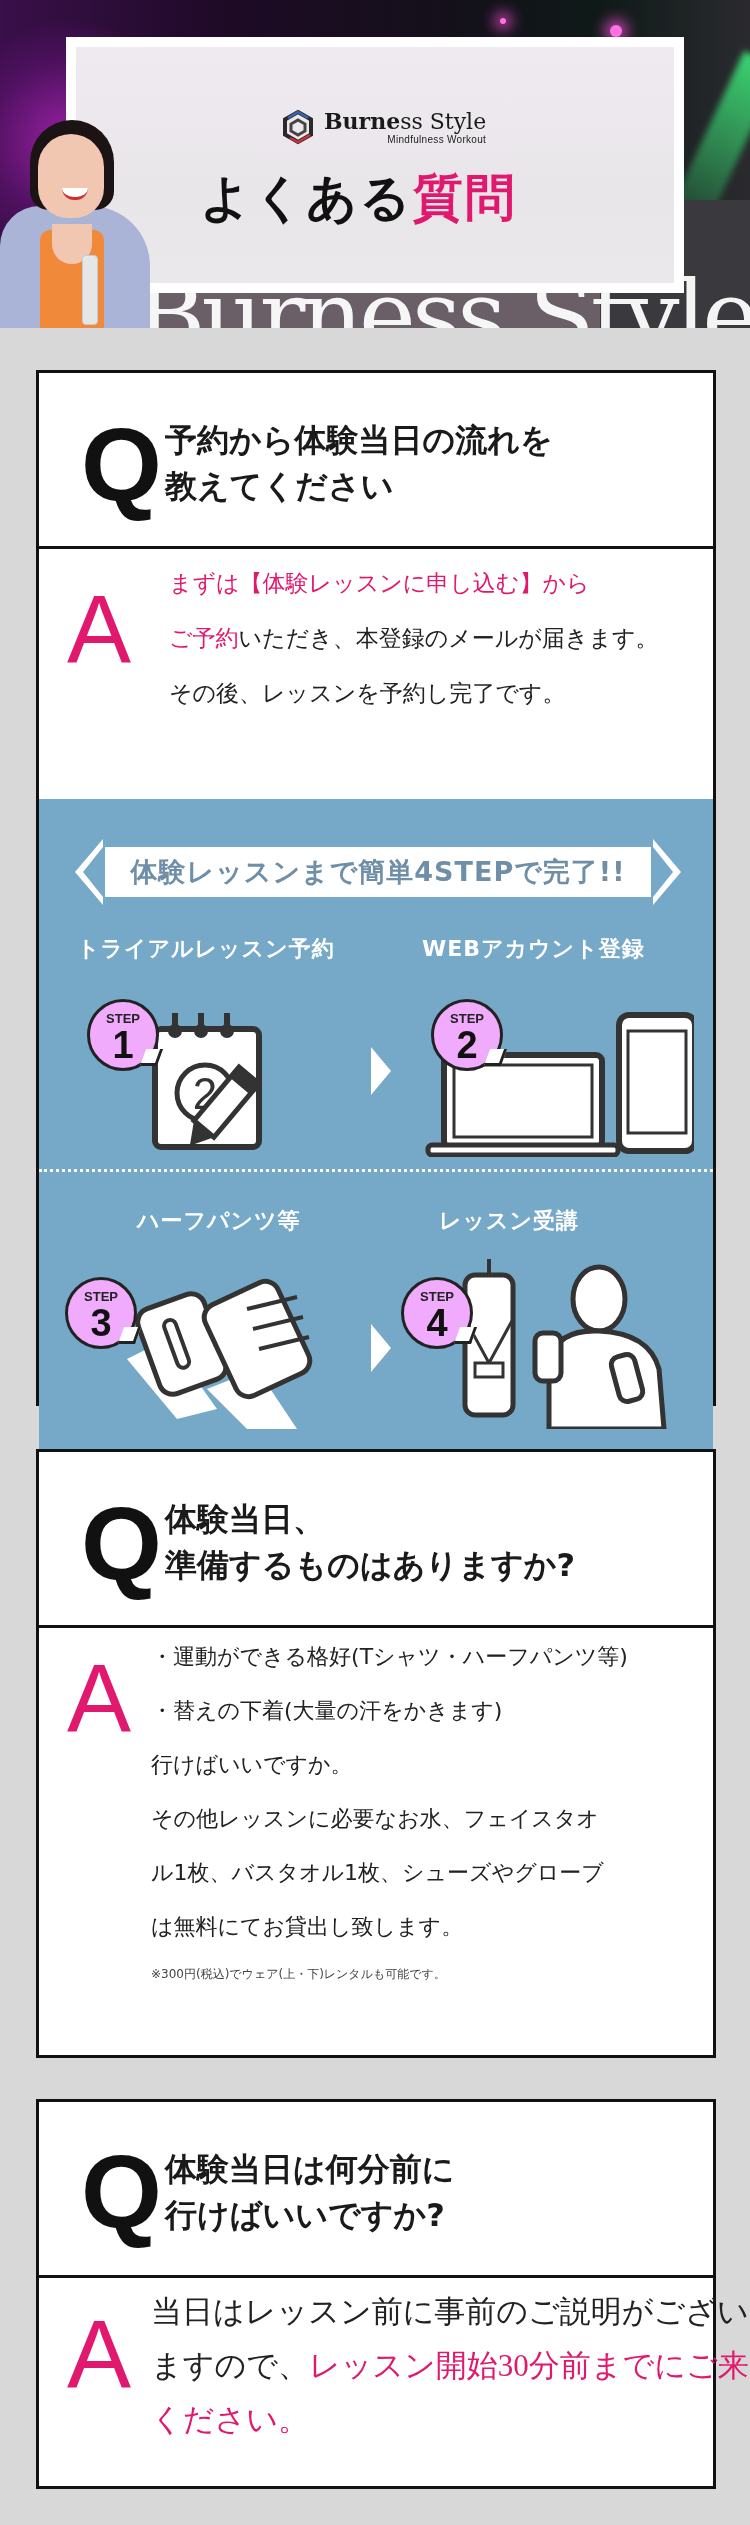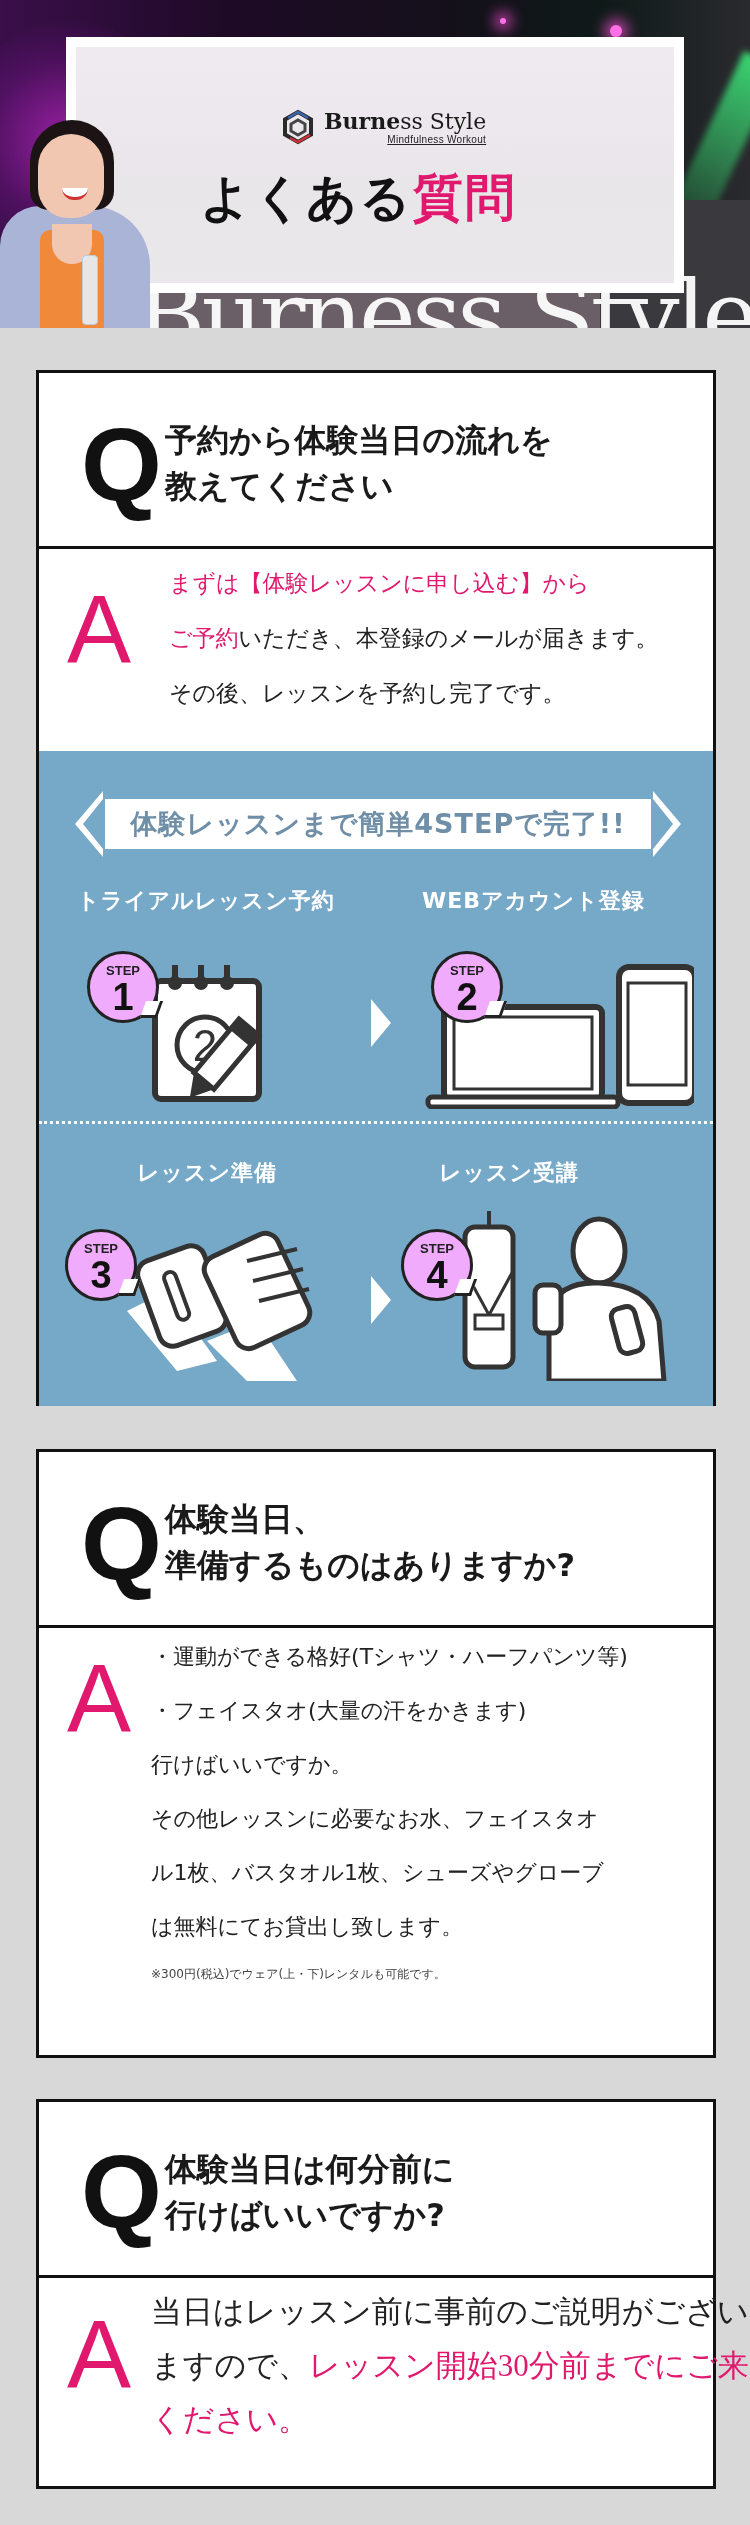--- a/index.html
+++ b/index.html
@@ -32,38 +32,38 @@
   .person .towel { position: absolute; left: 0; top: 86px; width: 150px; height: 122px; border-radius: 40px 60px 0 0; background: #aab4d6; }
   .person .top { position: absolute; left: 40px; top: 110px; width: 64px; height: 98px; background: #f08a3a; border-radius: 10px 10px 0 0; }
   .person .skin { position: absolute; left: 52px; top: 104px; width: 40px; height: 40px; background: #f1c7b2; border-radius: 0 0 20px 20px; }
   .person .bottle { position: absolute; left: 82px; top: 135px; width: 16px; height: 70px; background: rgba(230,240,250,0.9); border-radius: 4px; border: 1px solid #c0ccd8; }
 
   .logo { position: absolute; left: 280px; top: 104px; height: 46px; display: flex; align-items: center; gap: 8px; }
   .logo-mark { width: 36px; height: 36px; }
   .logo-text { display: flex; flex-direction: column; align-items: flex-end; }
   .logo-name { font-family: "DejaVu Serif", "Liberation Serif", serif; font-size: 22px; line-height: 24px; color: #1a1a1a; white-space: nowrap; }
   .logo-name b { font-weight: 700; }
-  .logo-tag { font-family: "Liberation Sans", sans-serif; font-size: 10px; line-height: 12px; color: #222; letter-spacing: 0.3px; text-decoration: underline; }
+  .logo-tag { font-family: "Liberation Sans", sans-serif; font-size: 10px; line-height: 12px; color: #222; letter-spacing: 0.3px; }
 
   .hero-title { position: absolute; left: 200px; top: 168px; font-size: 50px; line-height: 60px; font-weight: 700; color: #111; white-space: nowrap; letter-spacing: 2px; }
   .hero-title .accent { color: #e0196e; }
 
   
   .card { position: absolute; left: 36px; width: 680px; background: #fff; border: 3px solid #111; }
   .q-row { position: relative; border-bottom: 3px solid #111; }
   .q-letter { position: absolute; left: 42px; font-family: "Liberation Sans", sans-serif; font-weight: 700; font-size: 104px; line-height: 104px; color: #111; letter-spacing: -2px; }
   .q-text { position: absolute; left: 126px; font-size: 32px; line-height: 46px; font-weight: 700; color: #1a1a1a; white-space: nowrap; }
   .a-row { position: relative; }
   .a-letter { position: absolute; left: 28px; font-family: "Liberation Sans", sans-serif; font-size: 96px; line-height: 96px; color: #e0196e; font-weight: 400; }
   .a-text { position: absolute; left: 116px; font-size: 23px; line-height: 54px; color: #222; white-space: nowrap; }
   .pink { color: #e0196e; font-family: Liberation Serif, serif; }
   .note { font-size: 12px; line-height: 40px; color: #444; }
 
   
-  .steps { position: relative; background: #76a8c8; height: 655px; }
+  .steps { position: relative; background: #76a8c8; height: 655px; margin-top: 48px; }
   .steps-banner { position: absolute; left: 36px; top: 40px; width: 606px; height: 66px; }
   .steps-banner .ribbon { position: absolute; left: 30px; top: 8px; width: 546px; height: 50px; background: #fff; }
   .steps-banner .chev { position: absolute; top: 0; width: 28px; height: 66px; }
   .steps-banner .chev.left { left: 0; }
   .steps-banner .chev.right { right: 0; }
   .steps-banner .label { position: absolute; left: 0; right: 0; top: 8px; height: 50px; line-height: 50px; text-align: center;
           font-size: 27px; font-weight: 700; color: #6f8ea8; letter-spacing: 1px; white-space: nowrap; }
   .step-title { position: absolute; font-size: 22px; line-height: 28px; color: #fff; font-weight: 700; letter-spacing: 1px; white-space: nowrap; text-align: right; }
   .divider-dotted { position: absolute; left: 0; right: 0; top: 370px; height: 0; border-top: 3px dotted #ffffff; }
   .arrow-tri { position: absolute; width: 0; height: 0; border-top: 24px solid transparent; border-bottom: 24px solid transparent; border-left: 20px solid #fff; }
@@ -179,21 +179,21 @@
         <rect x="195" y="6" width="76" height="136" rx="10" fill="#fff" stroke="#333" stroke-width="6"></rect>
         <rect x="204" y="22" width="58" height="102" fill="#fff" stroke="#333" stroke-width="3"></rect>
       </svg>
       <div class="bubble" style="left:392px; top:200px;">
         <span class="s">STEP</span>
         <span class="n">2</span>
       </div>
 
       <div class="divider-dotted"></div>
 
-      <div class="step-title" style="left:98px; top:408px;">レッスン準備</div>
+      <div class="step-title" style="left:98px; top:408px;">ハーフパンツ等</div>
       <svg class="step-icon" style="left:68px; top:470px;" width="240" height="160" viewBox="0 0 240 160">
         <polygon points="20,90 60,70 110,140 70,150" fill="#fff"></polygon>
         <rect x="40" y="30" width="70" height="90" rx="14" fill="#fff" stroke="#333" stroke-width="5" transform="rotate(-20 75 75)"></rect>
         <rect x="64" y="48" width="12" height="50" rx="6" fill="none" stroke="#333" stroke-width="4" transform="rotate(-20 75 75)"></rect>
         <polygon points="100,120 150,100 190,160 140,160" fill="#fff"></polygon>
         <rect x="110" y="20" width="80" height="100" rx="14" fill="#fff" stroke="#333" stroke-width="5" transform="rotate(-25 150 70)"></rect>
         <line x1="140" y1="40" x2="190" y2="28" stroke="#333" stroke-width="4"></line>
         <line x1="146" y1="60" x2="196" y2="48" stroke="#333" stroke-width="4"></line>
         <line x1="152" y1="80" x2="202" y2="68" stroke="#333" stroke-width="4"></line>
       </svg>
@@ -228,21 +228,21 @@
       <div class="q-letter" style="top:40px;">Q</div>
       <div class="q-text" style="top:44px;">
         <div>体験当日、</div>
         <div>準備するものはありますか?</div>
       </div>
     </div>
     <div class="a-row" style="height:427px;">
       <div class="a-letter" style="top:22px;">A</div>
       <div class="a-text" style="top:2px; left:112px; font-size:22px;">
         <div>・運動ができる格好(Tシャツ・ハーフパンツ等)</div>
-        <div>・フェイスタオ(大量の汗をかきます)</div>
+        <div>・替えの下着(大量の汗をかきます)</div>
         <div>行けばいいですか。</div>
         <div>その他レッスンに必要なお水、フェイスタオ</div>
         <div>ル1枚、バスタオル1枚、シューズやグローブ</div>
         <div>は無料にてお貸出し致します。</div>
         <div class="note">※300円(税込)でウェア(上・下)レンタルも可能です。</div>
       </div>
     </div>
   </div>
 
   <div class="card" style="top:2099px; height:390px;">

